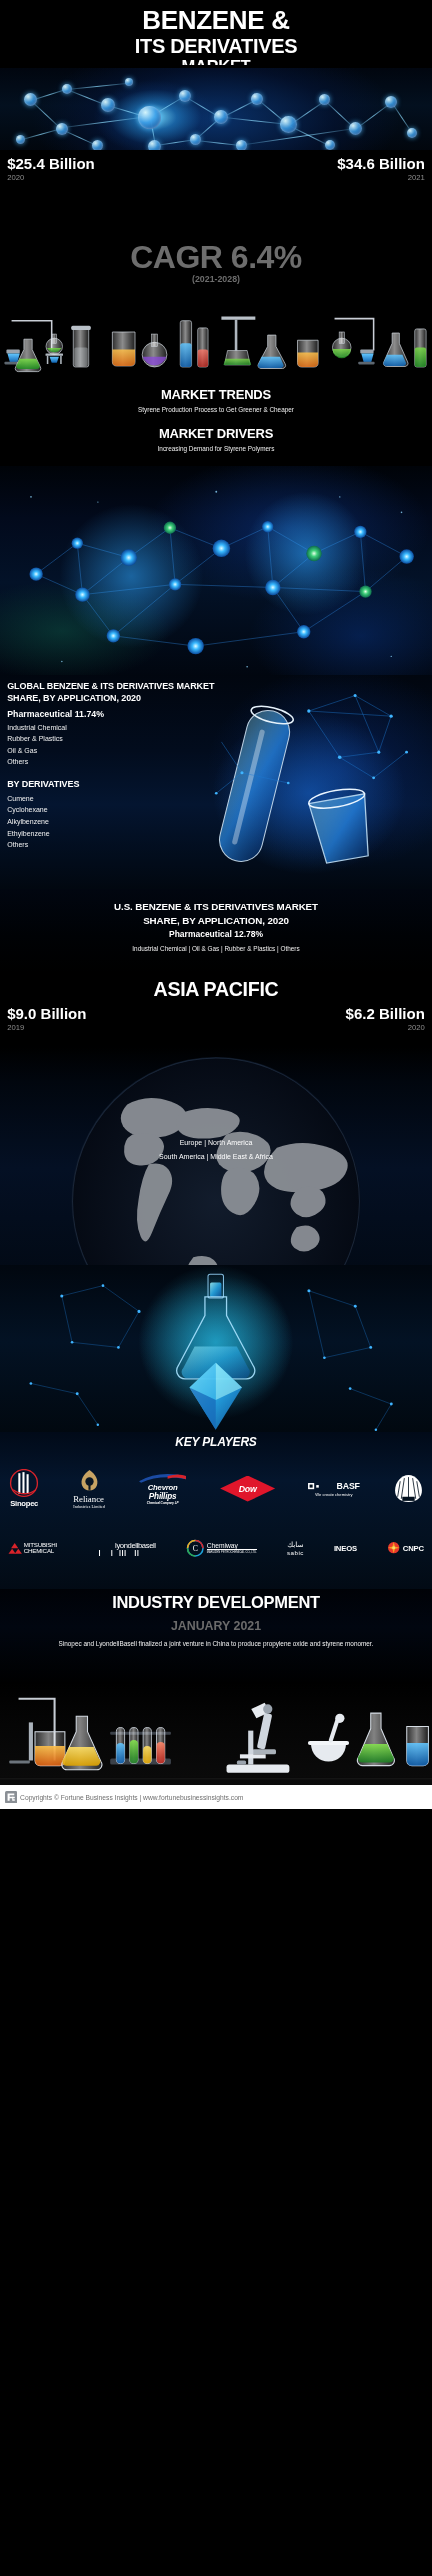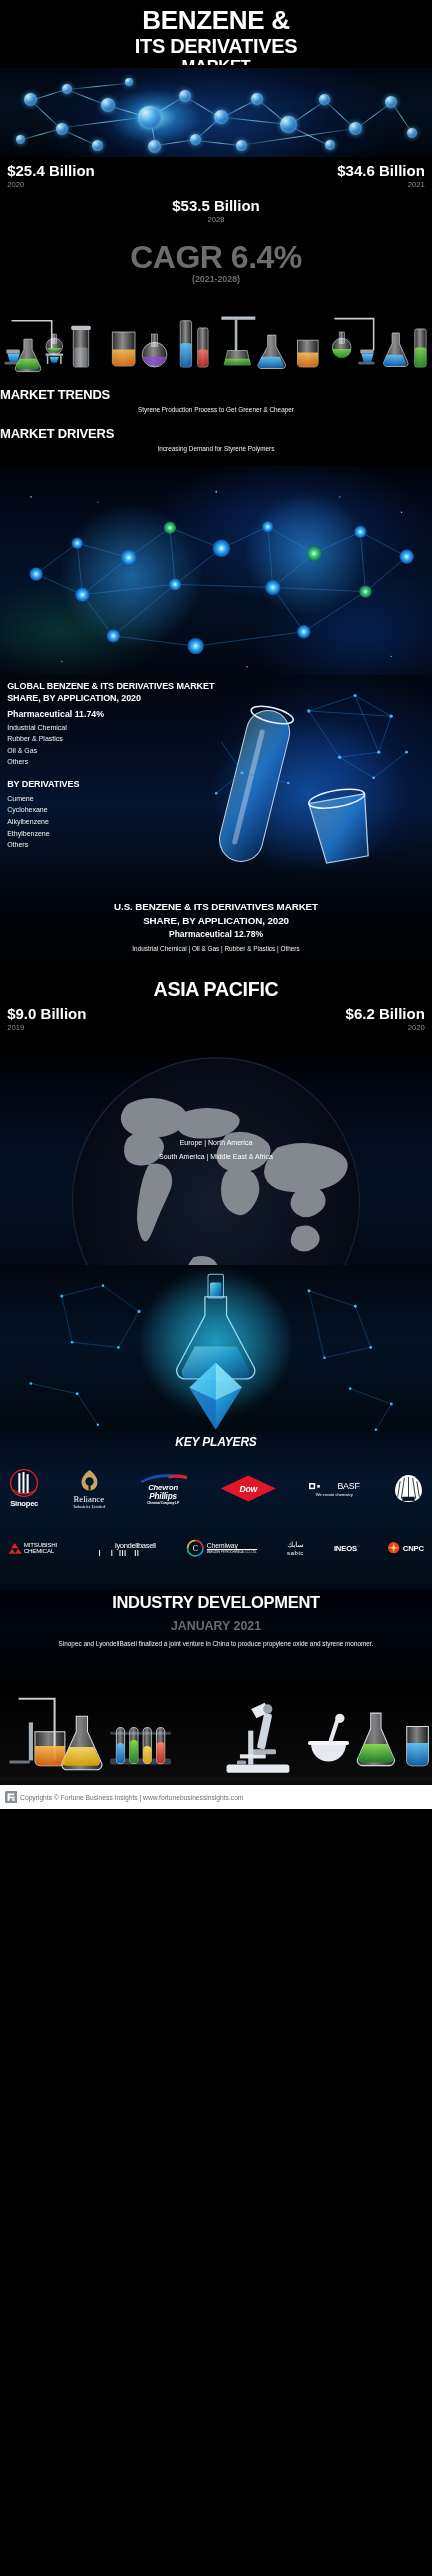--- a/index.html
+++ b/index.html
@@ -28,39 +28,39 @@
       radial-gradient(ellipse 77px 46px at 155px 49px, rgba(120,220,255,.95) 0%, rgba(40,150,230,.55) 28%, rgba(10,50,110,.25) 60%, rgba(0,0,0,0) 80%),
       radial-gradient(ellipse 216px 93px at 216px 52px, rgba(12,60,130,.75) 0%, rgba(4,20,55,.6) 55%, rgba(0,0,0,0) 85%),
       linear-gradient(180deg,#01060f 0%, #03101f 40%, #010409 100%);
   }
   .mol-line { position:absolute; height:0.5px; background:linear-gradient(90deg,rgba(90,190,255,.1),rgba(140,220,255,.75),rgba(90,190,255,.1)); transform-origin:0 0; }
   .mol-atom { position:absolute; border-radius:50%;
     background:radial-gradient(circle at 32% 28%, rgba(220,250,255,.95), rgba(60,160,235,.85) 45%, rgba(10,60,130,.9) 100%);
     box-shadow:0 0 5.2px rgba(80,190,255,.8), inset 0 0 3.1px rgba(255,255,255,.5); }
 
   
-  #s-stats { top:157px; height:108px; background:#000; }
+  #s-stats { top:150px; height:108px; background:#000; }
   .stat { position:absolute; }
   .stat .val { font-size:15px; font-weight:bold; color:#fff; white-space:nowrap; }
   .stat .yr { font-size:7.7px; font-weight:normal; color:#8d8d8d; margin-top:0.5px; }
   .stat.right { text-align:right; }
   .stat.center { text-align:center; width:432px; left:0; }
 
   
   #s-cagr { top:241px; height:67px; background:#000; }
   #cagr-big { text-align:center; font-size:32px; font-weight:bold; color:#6d6d6d; letter-spacing:-0.5px; line-height:1; }
   #cagr-years { text-align:center; font-size:8.8px; font-weight:bold; color:#6d6d6d; margin-top:1px; }
 
   
   #s-lab { top:296px; height:90px; background:#000; }
   .bench { position:absolute; left:0; bottom:0; width:432px; height:1.5px; background:#0d1620; }
 
   
   #s-trends { top:384px; height:88px; background:#000; }
-  .hd { font-size:13px; font-weight:bold; color:#fff; letter-spacing:-0.2px; }
+  .hd { text-align:center; font-size:13px; font-weight:bold; color:#fff; letter-spacing:-0.2px; }
   .sub { text-align:center; font-size:6.4px; color:#f0f0f0; margin-top:3.6px; }
 
   
   #s-net { top:466px; height:211px;
     background:
       radial-gradient(ellipse 155px 72px at 62px 165px, rgba(20,120,90,.35), rgba(0,0,0,0) 70%),
       radial-gradient(ellipse 196px 103px at 289px 62px, rgba(14,60,150,.5), rgba(0,0,0,0) 72%),
       radial-gradient(ellipse 155px 93px at 361px 170px, rgba(10,55,140,.45), rgba(0,0,0,0) 72%),
       linear-gradient(180deg,#000308 0%,#020a1c 25%,#031228 55%,#01060f 100%);
   }
@@ -113,21 +113,21 @@
   .logo { display:flex; flex-direction:column; align-items:center; justify-content:center; }
 
   
   .lg-sinopec  { color:#fff; font-weight:bold; font-size:7.7px; letter-spacing:-0.3px; }
   .lg-reliance { color:#fff; font-family:"Liberation Serif", serif; font-size:8.8px; }
   .lg-reliance small { display:block; font-size:4.1px; letter-spacing:0.1px; }
   .lg-chev1 { color:#fff; font-style:italic; font-weight:bold; font-size:7.7px; letter-spacing:-0.2px; }
   .lg-chev2 { color:#fff; font-style:italic; font-weight:bold; font-size:8.2px; letter-spacing:-0.2px; }
   .lg-chev3 { color:#fff; font-style:italic; font-weight:bold; font-size:3.1px; letter-spacing:-0.1px; }
   .lg-dow { color:#fff; font-weight:bold; font-size:8.8px; font-style:italic; letter-spacing:-0.3px; }
-  .lg-basf { color:#fff; font-weight:normal; font-size:8.8px; letter-spacing:-0.2px;padding-left:13px; }
+  .lg-basf { color:#fff; font-weight:bold; font-size:8.8px; letter-spacing:-0.2px;padding-left:13px; }
   .lg-mitsu { color:#fff; font-size:6.2px; line-height:1.0; letter-spacing:-0.2px; }
   .lg-lyondell { color:#fff; font-size:7.7px; letter-spacing:-0.4px;margin-left:28px; }
   .lg-chemiway { color:#fff; font-size:5.7px; }
   .lg-chemiway small { display:block; font-size:2.6px; letter-spacing:0.1px; border-top:0.5px solid #fff; padding-top:0.5px; }
   .lg-sabic { color:#fff; font-size:6.2px; letter-spacing:0.5px; }
   .lg-sabic .ar { font-size:7.2px; display:block; }
   .lg-ineos { color:#fff; font-weight:bold; font-size:7.7px; letter-spacing:-0.2px; }
   .lg-cnpc { color:#fff; font-weight:bold; font-size:7.7px; letter-spacing:-0.2px; }
 
   
@@ -205,24 +205,20 @@
 
   <section class="sect" id="s-stats">
     <div class="stat" style="left:7.2px; top:5.2px;">
       <div class="val">$25.4 Billion</div>
       <div class="yr">2020</div>
     </div>
     <div class="stat right" style="right:7.2px; top:5.2px;">
       <div class="val">$34.6 Billion</div>
       <div class="yr">2021</div>
     </div>
-    <div class="stat center" style="top:40px;">
-      <div class="val">$53.5 Billion</div>
-      <div class="yr">2028</div>
-    </div>
   </section>
 
   <section class="sect" id="s-cagr">
     <div id="cagr-big">CAGR 6.4%</div>
     <div id="cagr-years">(2021-2028)</div>
   </section>
 
   <section class="sect" id="s-lab">
     <div class="bench"></div>
     <svg id="lab-svg" width="432" height="90" viewBox="0 0 839 175" style="position:absolute;left:0;top:0;">

